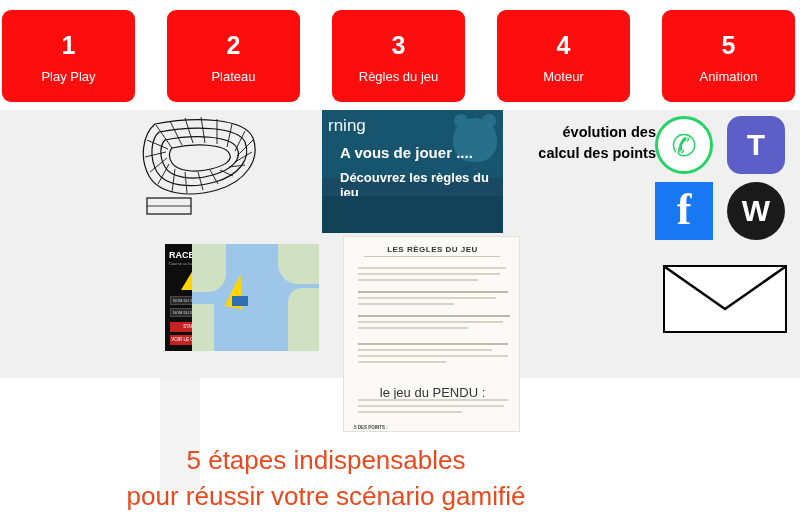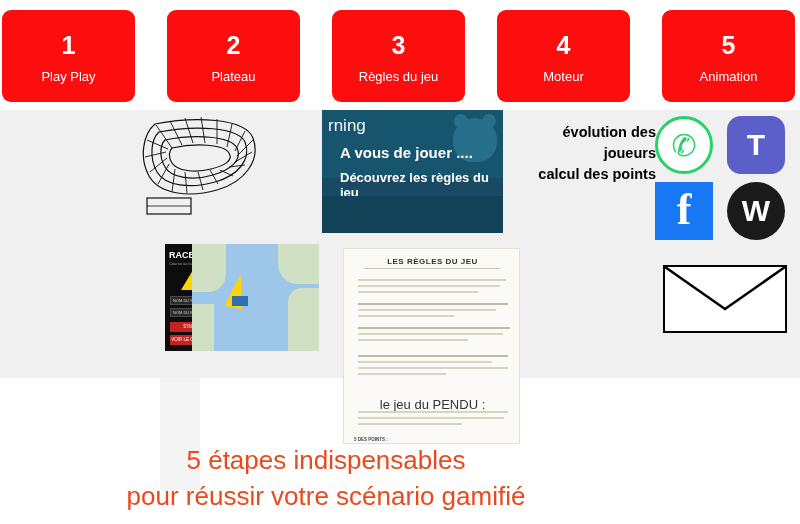--- a/index.html
+++ b/index.html
@@ -326,21 +326,21 @@
   .map-boat2 {
     position: absolute;
     left: 40px; top: 52px;
     width: 16px; height: 10px;
     background: #2f6fb0;
   }
 
   .shot-rules {
     position: absolute;
     left: 343px;
-    top: 248px;
+    top: 236px;
     width: 177px;
     height: 196px;
     background: #fbfaf6;
     border: 1px solid #e3e0d6;
     box-sizing: border-box;
     overflow: hidden;
   }
   .rules-title {
     position: absolute;
     left: 0; top: 8px;
@@ -472,21 +472,20 @@
       <div class="banner-l2">Découvrez les règles du jeu</div>
     </div>
     <div class="banner-bottom">
       
       
     </div>
   </div>
 
   <div class="evol">
     <div>évolution des</div>
-    <div>joueurs</div>
     <div>calcul des points</div>
   </div>
 
   <div class="icons">
     <div class="app-ico ico-wa">
       <span class="g">✆</span>
     </div>
     <div class="app-ico ico-teams">
       <span>T</span>
     </div>

